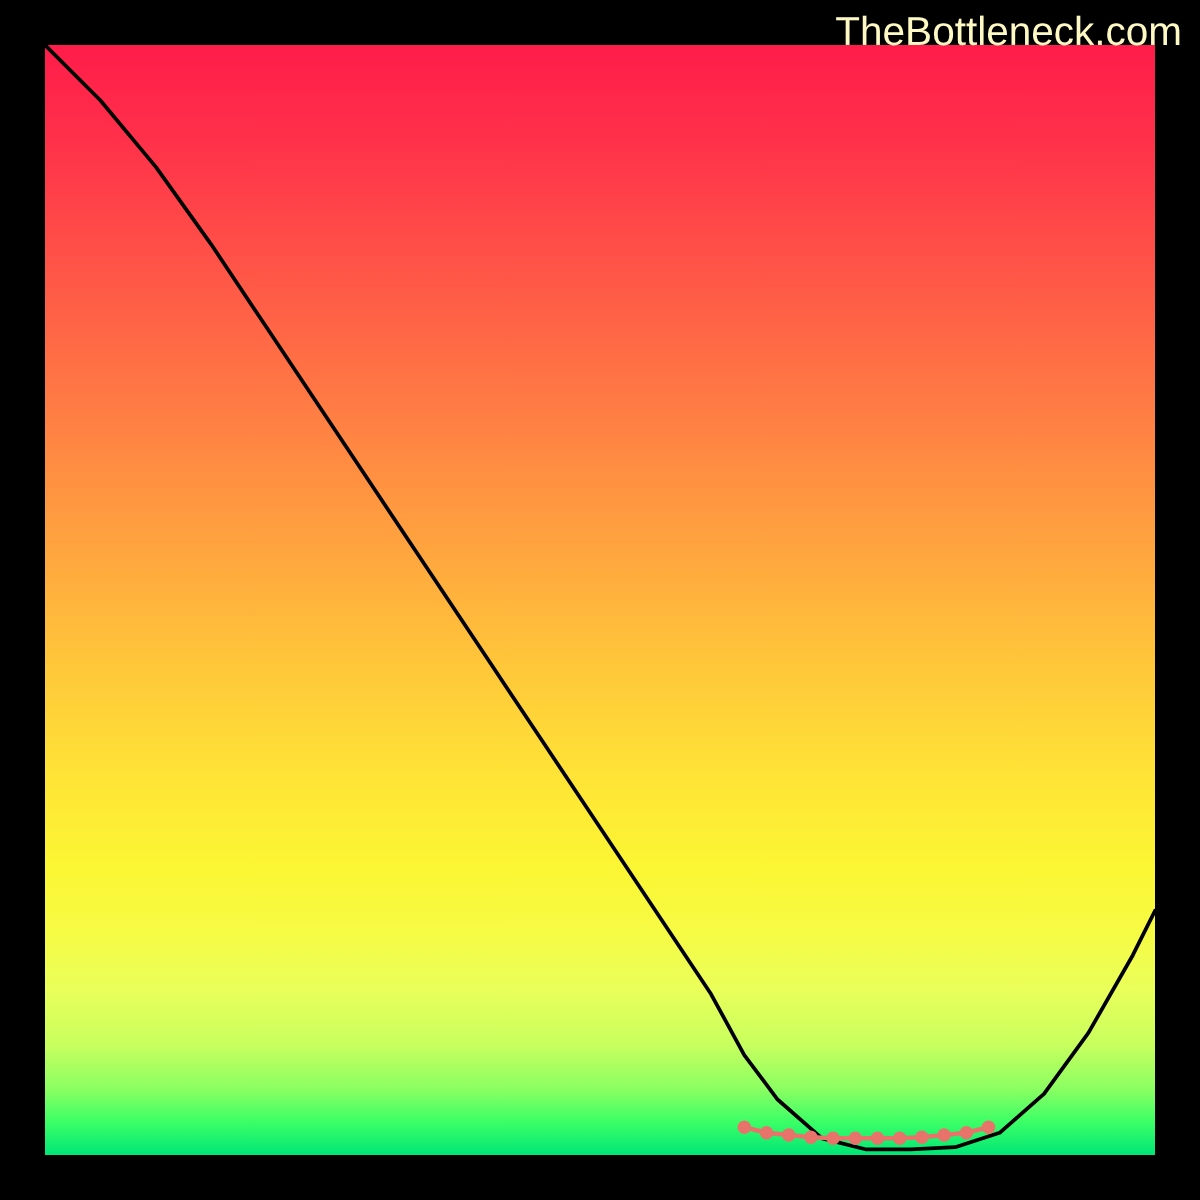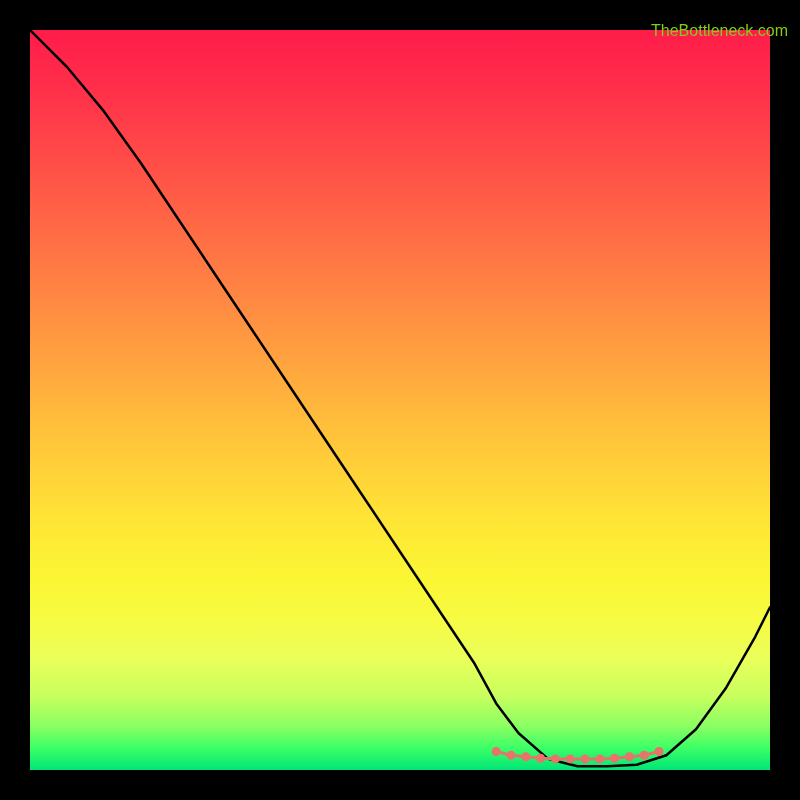--- a/index.html
+++ b/index.html
@@ -8,25 +8,24 @@
     height: 800px;
     background: #000;
     position: relative;
     font-family: Arial, sans-serif;
     overflow: hidden;
   }
   .watermark {
     position: absolute;
     top: 6px;
     right: 12px;
-    color: #84cc16;
-    font-size: 16px;
+    color: #fef9c3;
+    font-size: 27px;
     font-weight: 500;
     z-index: 10;
-    margin-top: 16px;
   }
   .plot-area {
     position: absolute;
     left: 30px;
     top: 30px;
     width: 740px;
     height: 740px;
   }
   .gradient-bg {
     position: absolute;

